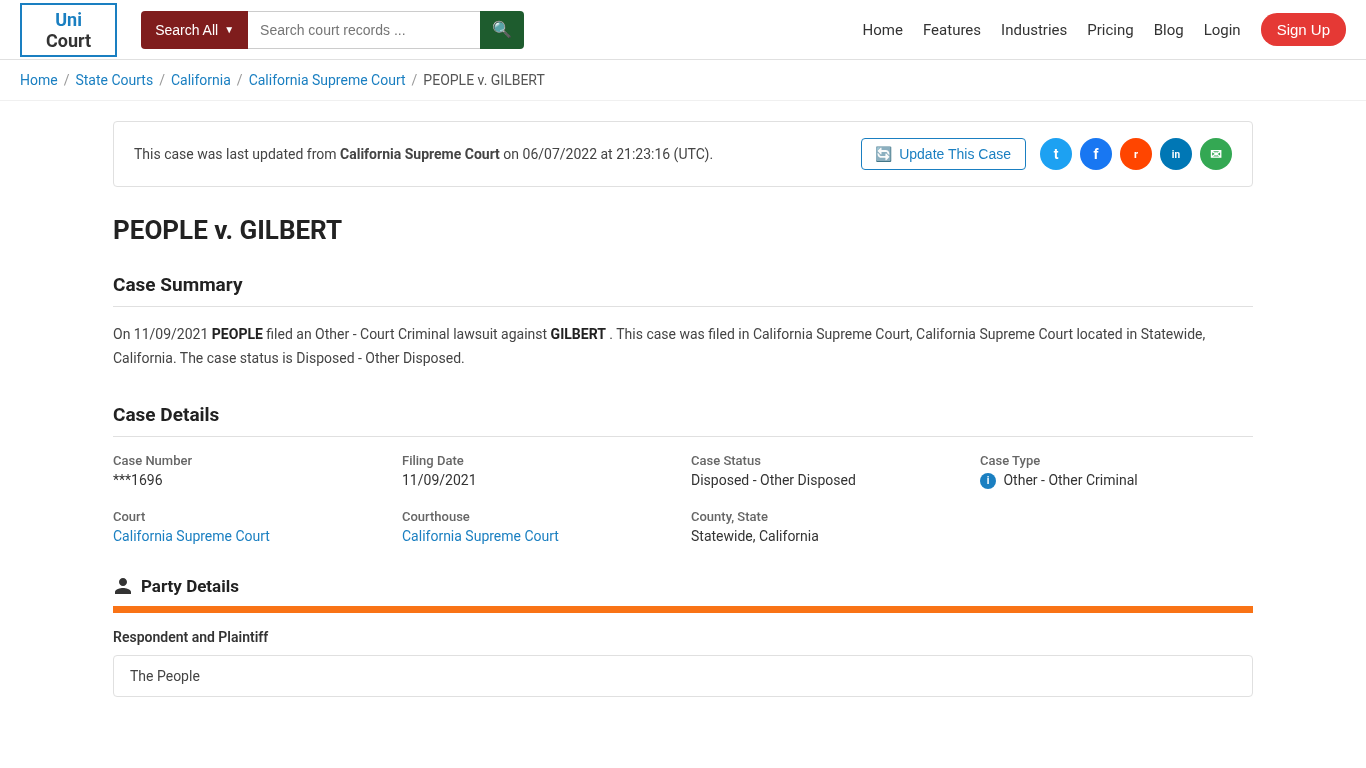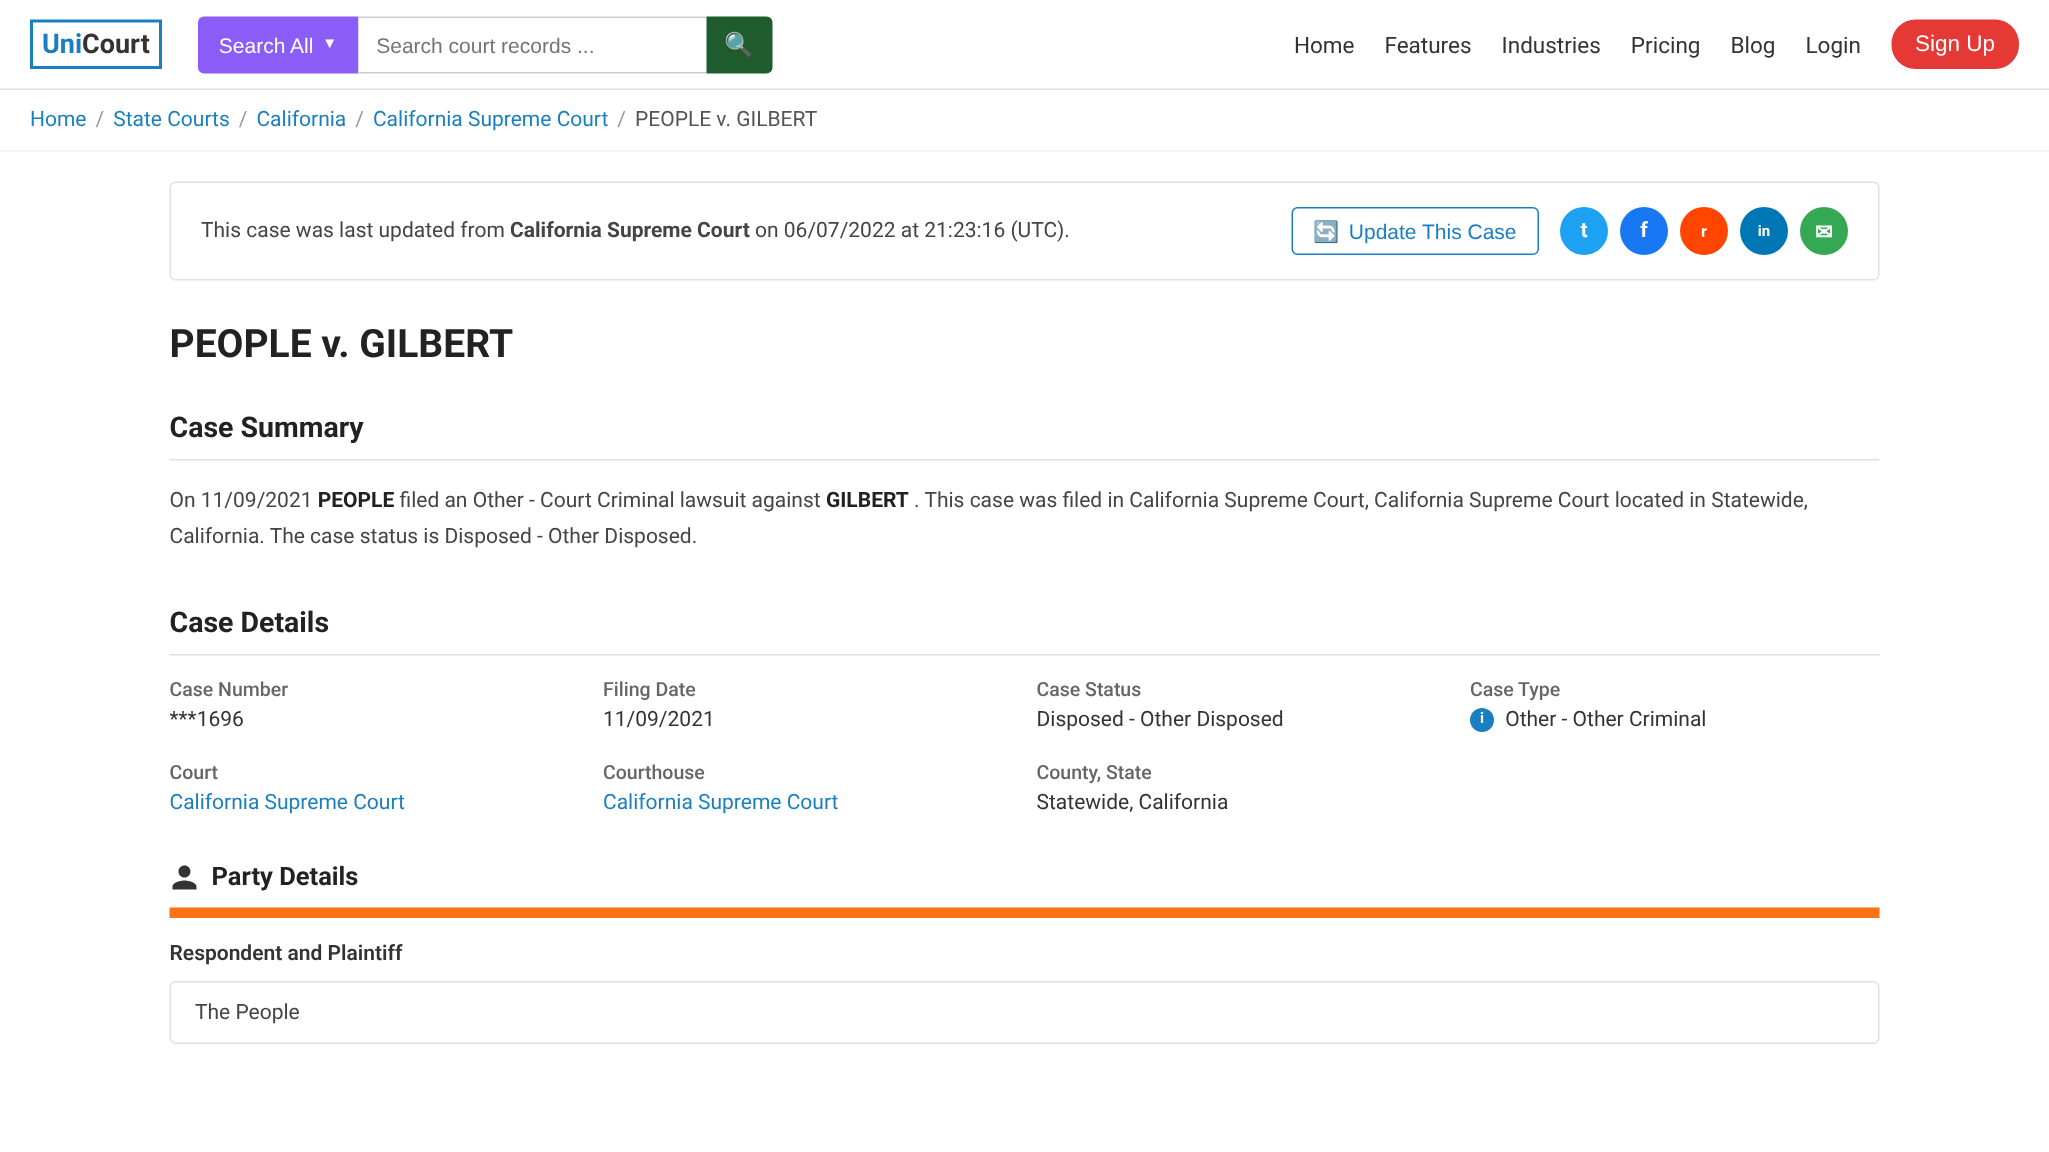--- a/index.html
+++ b/index.html
@@ -9,35 +9,36 @@
     .header {
       display: flex;
       align-items: center;
       padding: 8px 20px;
       border-bottom: 1px solid #e0e0e0;
       gap: 16px;
       height: 60px;
     }
     .logo-box {
       border: 2px solid #1a7fc1;
-      padding: 4px 6px;
+      padding: 4px 24px;
       display: flex;
       align-items: center;
       margin-right: 8px;
+      flex-direction: column;
     }
     .logo-uni { color: #1a7fc1; font-weight: 700; font-size: 18px; }
     .logo-court { color: #333; font-weight: 700; font-size: 18px; }
 
     .search-group {
       display: flex;
       align-items: center;
       gap: 0;
     }
     .search-all-btn {
-      background: #8b5cf6;
+      background: #7f1d1d;
       color: #fff;
       border: none;
       padding: 0 14px;
       height: 38px;
       border-radius: 4px 0 0 4px;
       cursor: pointer;
       font-size: 14px;
       display: flex;
       align-items: center;
       gap: 6px;

